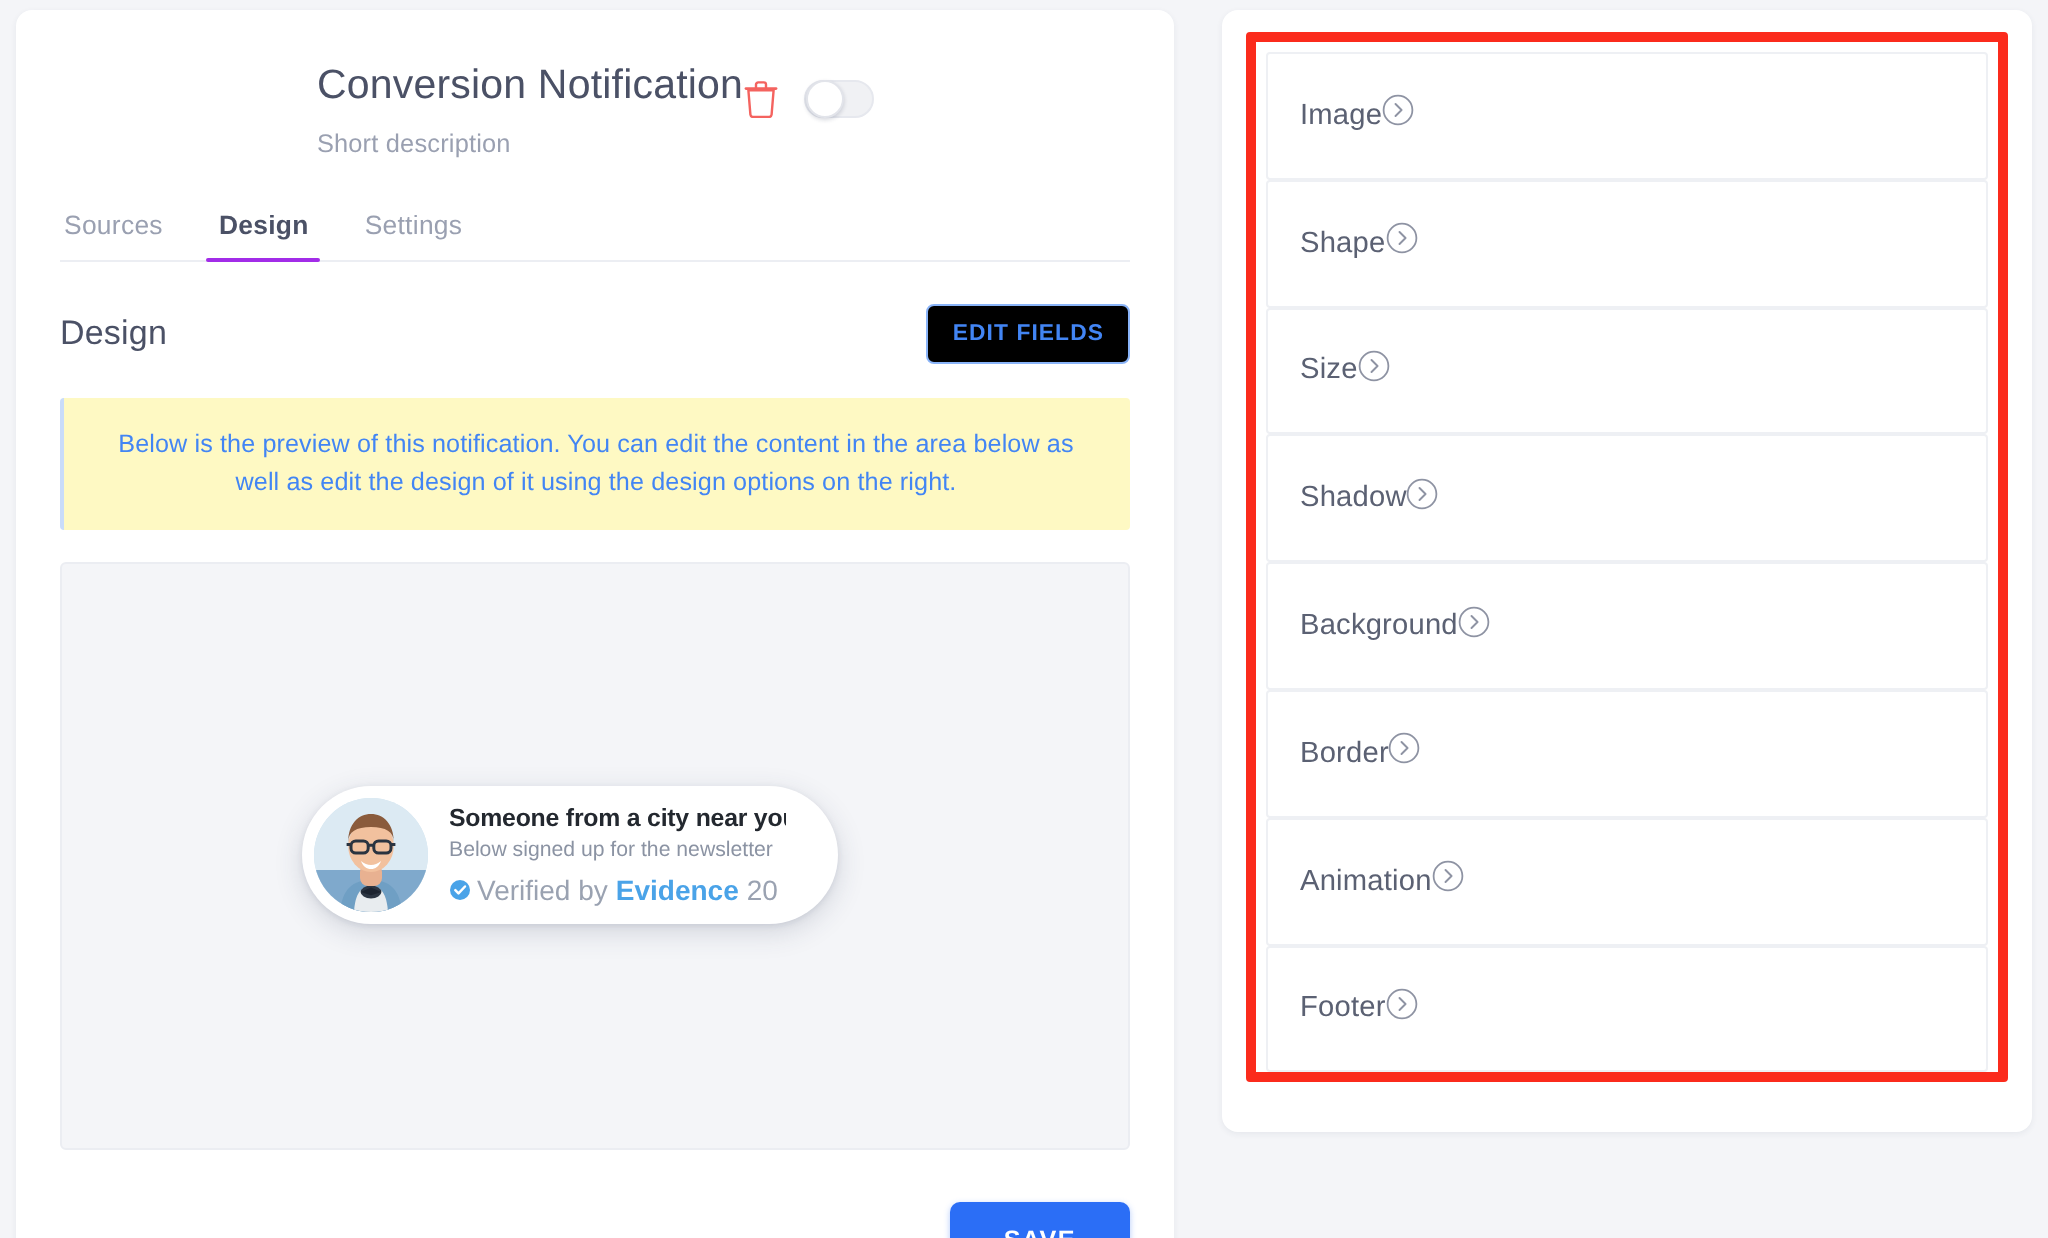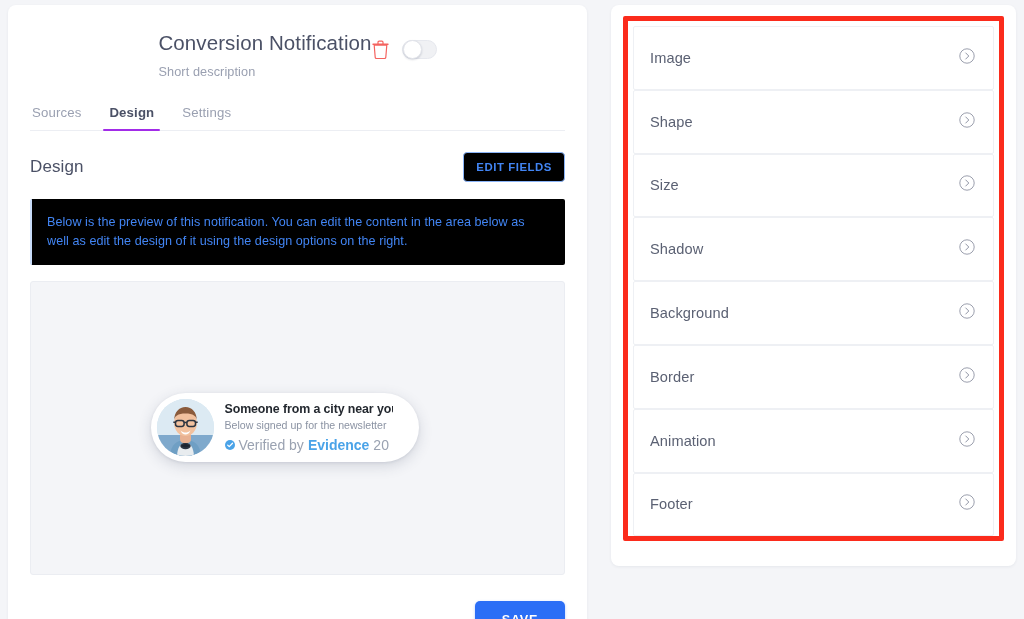--- a/index.html
+++ b/index.html
@@ -66,24 +66,25 @@
   .edit-fields-btn {
     border: 1px solid #8ab4f8; background: #000000; color: #4285f4;
     font-size: 11.4px; font-weight: 700; letter-spacing: .55px;
     padding: 8px 12px; border-radius: 4px; cursor: pointer;
     font-family: "Liberation Sans", sans-serif;
   }
 
   
   .info-banner {
     margin-top: 17px;
-    background: #000000; border-left: 2px solid #c9dcfa;
+    background: #fef9c3; border-left: 2px solid #c9dcfa;
     color: #4285f4; font-size: 12.6px; line-height: 1.52;
     padding: 14px 16px 14px 15px; border-radius: 2px;
     letter-spacing: .05px;
+    text-align: center;
   }
 
   
   .preview-area {
     margin-top: 16px;
     height: 294px;
     background: #f4f5f8;
     border: 1px solid #ebedf2;
     border-radius: 3px;
     display: flex; align-items: center; justify-content: center;
@@ -146,21 +147,21 @@
   .opt-list {
     position: absolute; left: 22px; top: 21px;
     width: 361px;
     display: flex; flex-direction: column;
   }
   .opt-item {
     height: 63.8px;
     background: #fff;
     border: 1px solid #eef0f4;
     border-radius: 2px;
-    display: flex; align-items: center; justify-content: space-between;
+    display: flex; align-items: center; justify-content: flex-start;
     padding: 0 18px 0 16px;
     cursor: pointer;
   }
   .opt-label { font-size: 14.6px; color: #5b6173; letter-spacing: .1px; }
   .chev-icon { display: block; flex: 0 0 16px; }
 </style>
 </head>
 <body>
 
 <div class="page">

